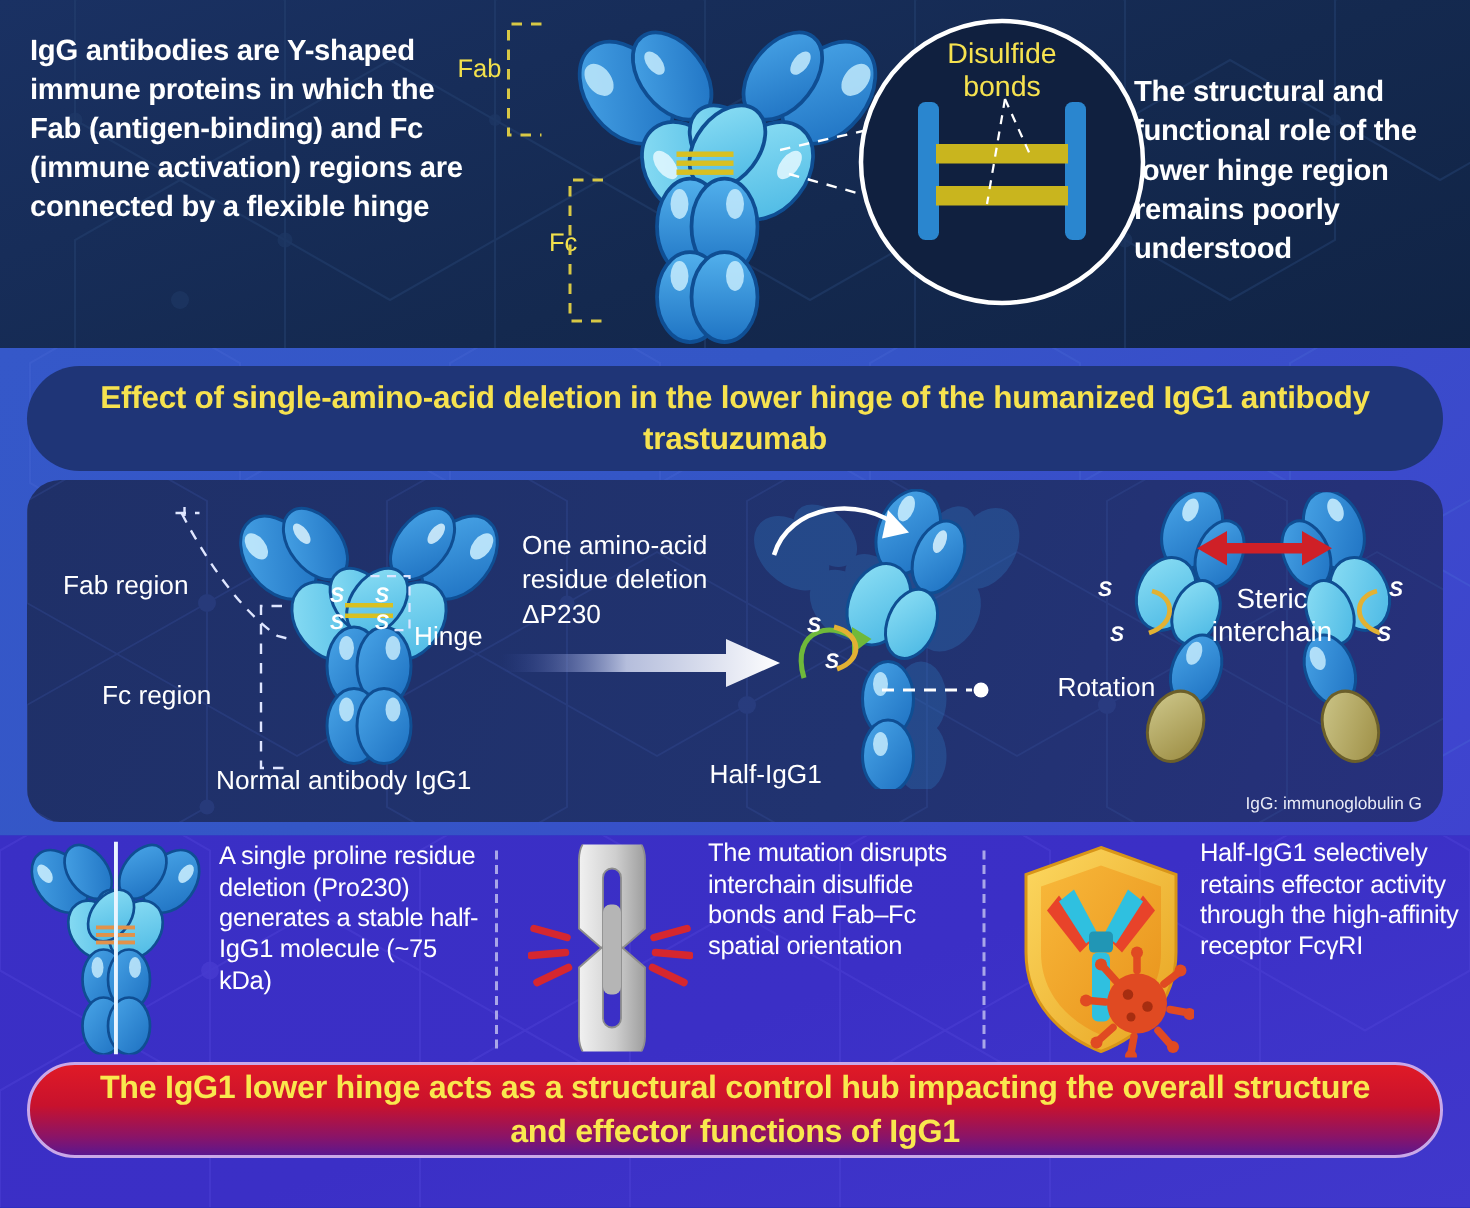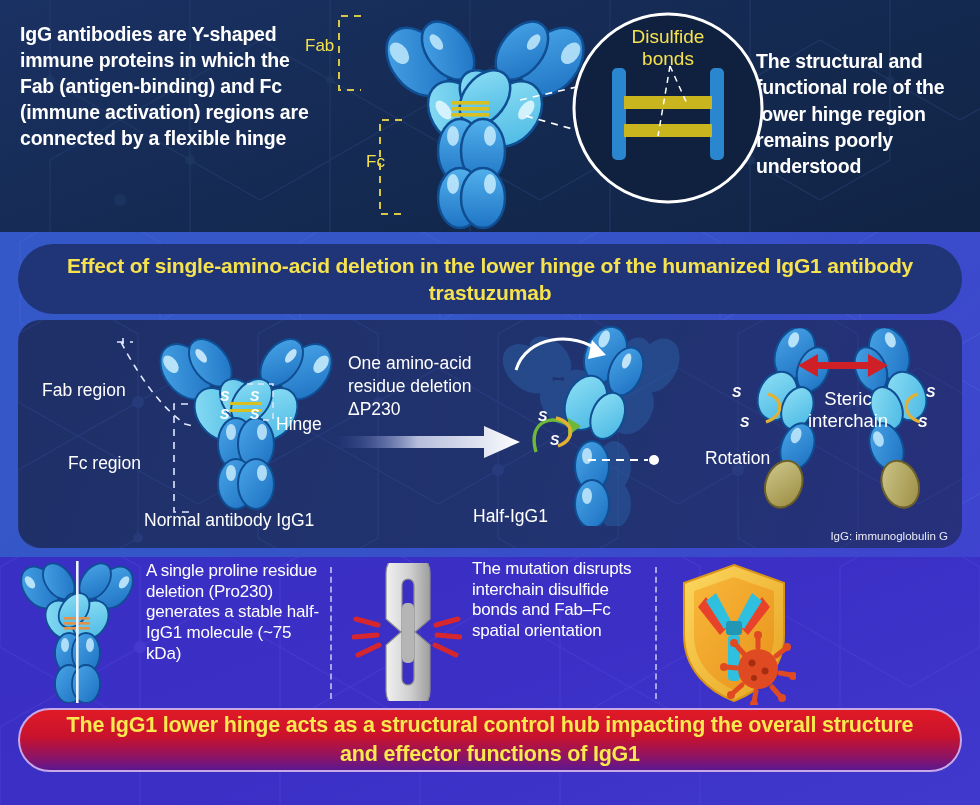--- a/index.html
+++ b/index.html
@@ -615,20 +615,21 @@
             <circle cx="52" cy="106" r="4"></circle>
               <circle cx="62" cy="82" r="4"></circle>
           </g>
           <g fill="#a62d10">
             <circle cx="80" cy="102" r="3.5"></circle>
               <circle cx="93" cy="110" r="3.5"></circle>
             <circle cx="82" cy="117" r="3"></circle>
           </g>
         </g>
       </svg>
+      <div class="btxt nosel" style="left:128px;top:2px;width:180px;">Half-IgG1 selectively retains effector activity through the high-affinity receptor FcγRI</div>
     </div>
 
     <div class="conclusion">
       <span class="nosel">The IgG1 lower hinge acts as a structural control hub impacting the overall structure and effector functions of IgG1</span>
     </div>
   </div>
 
 </div>
 
 </body></html>

